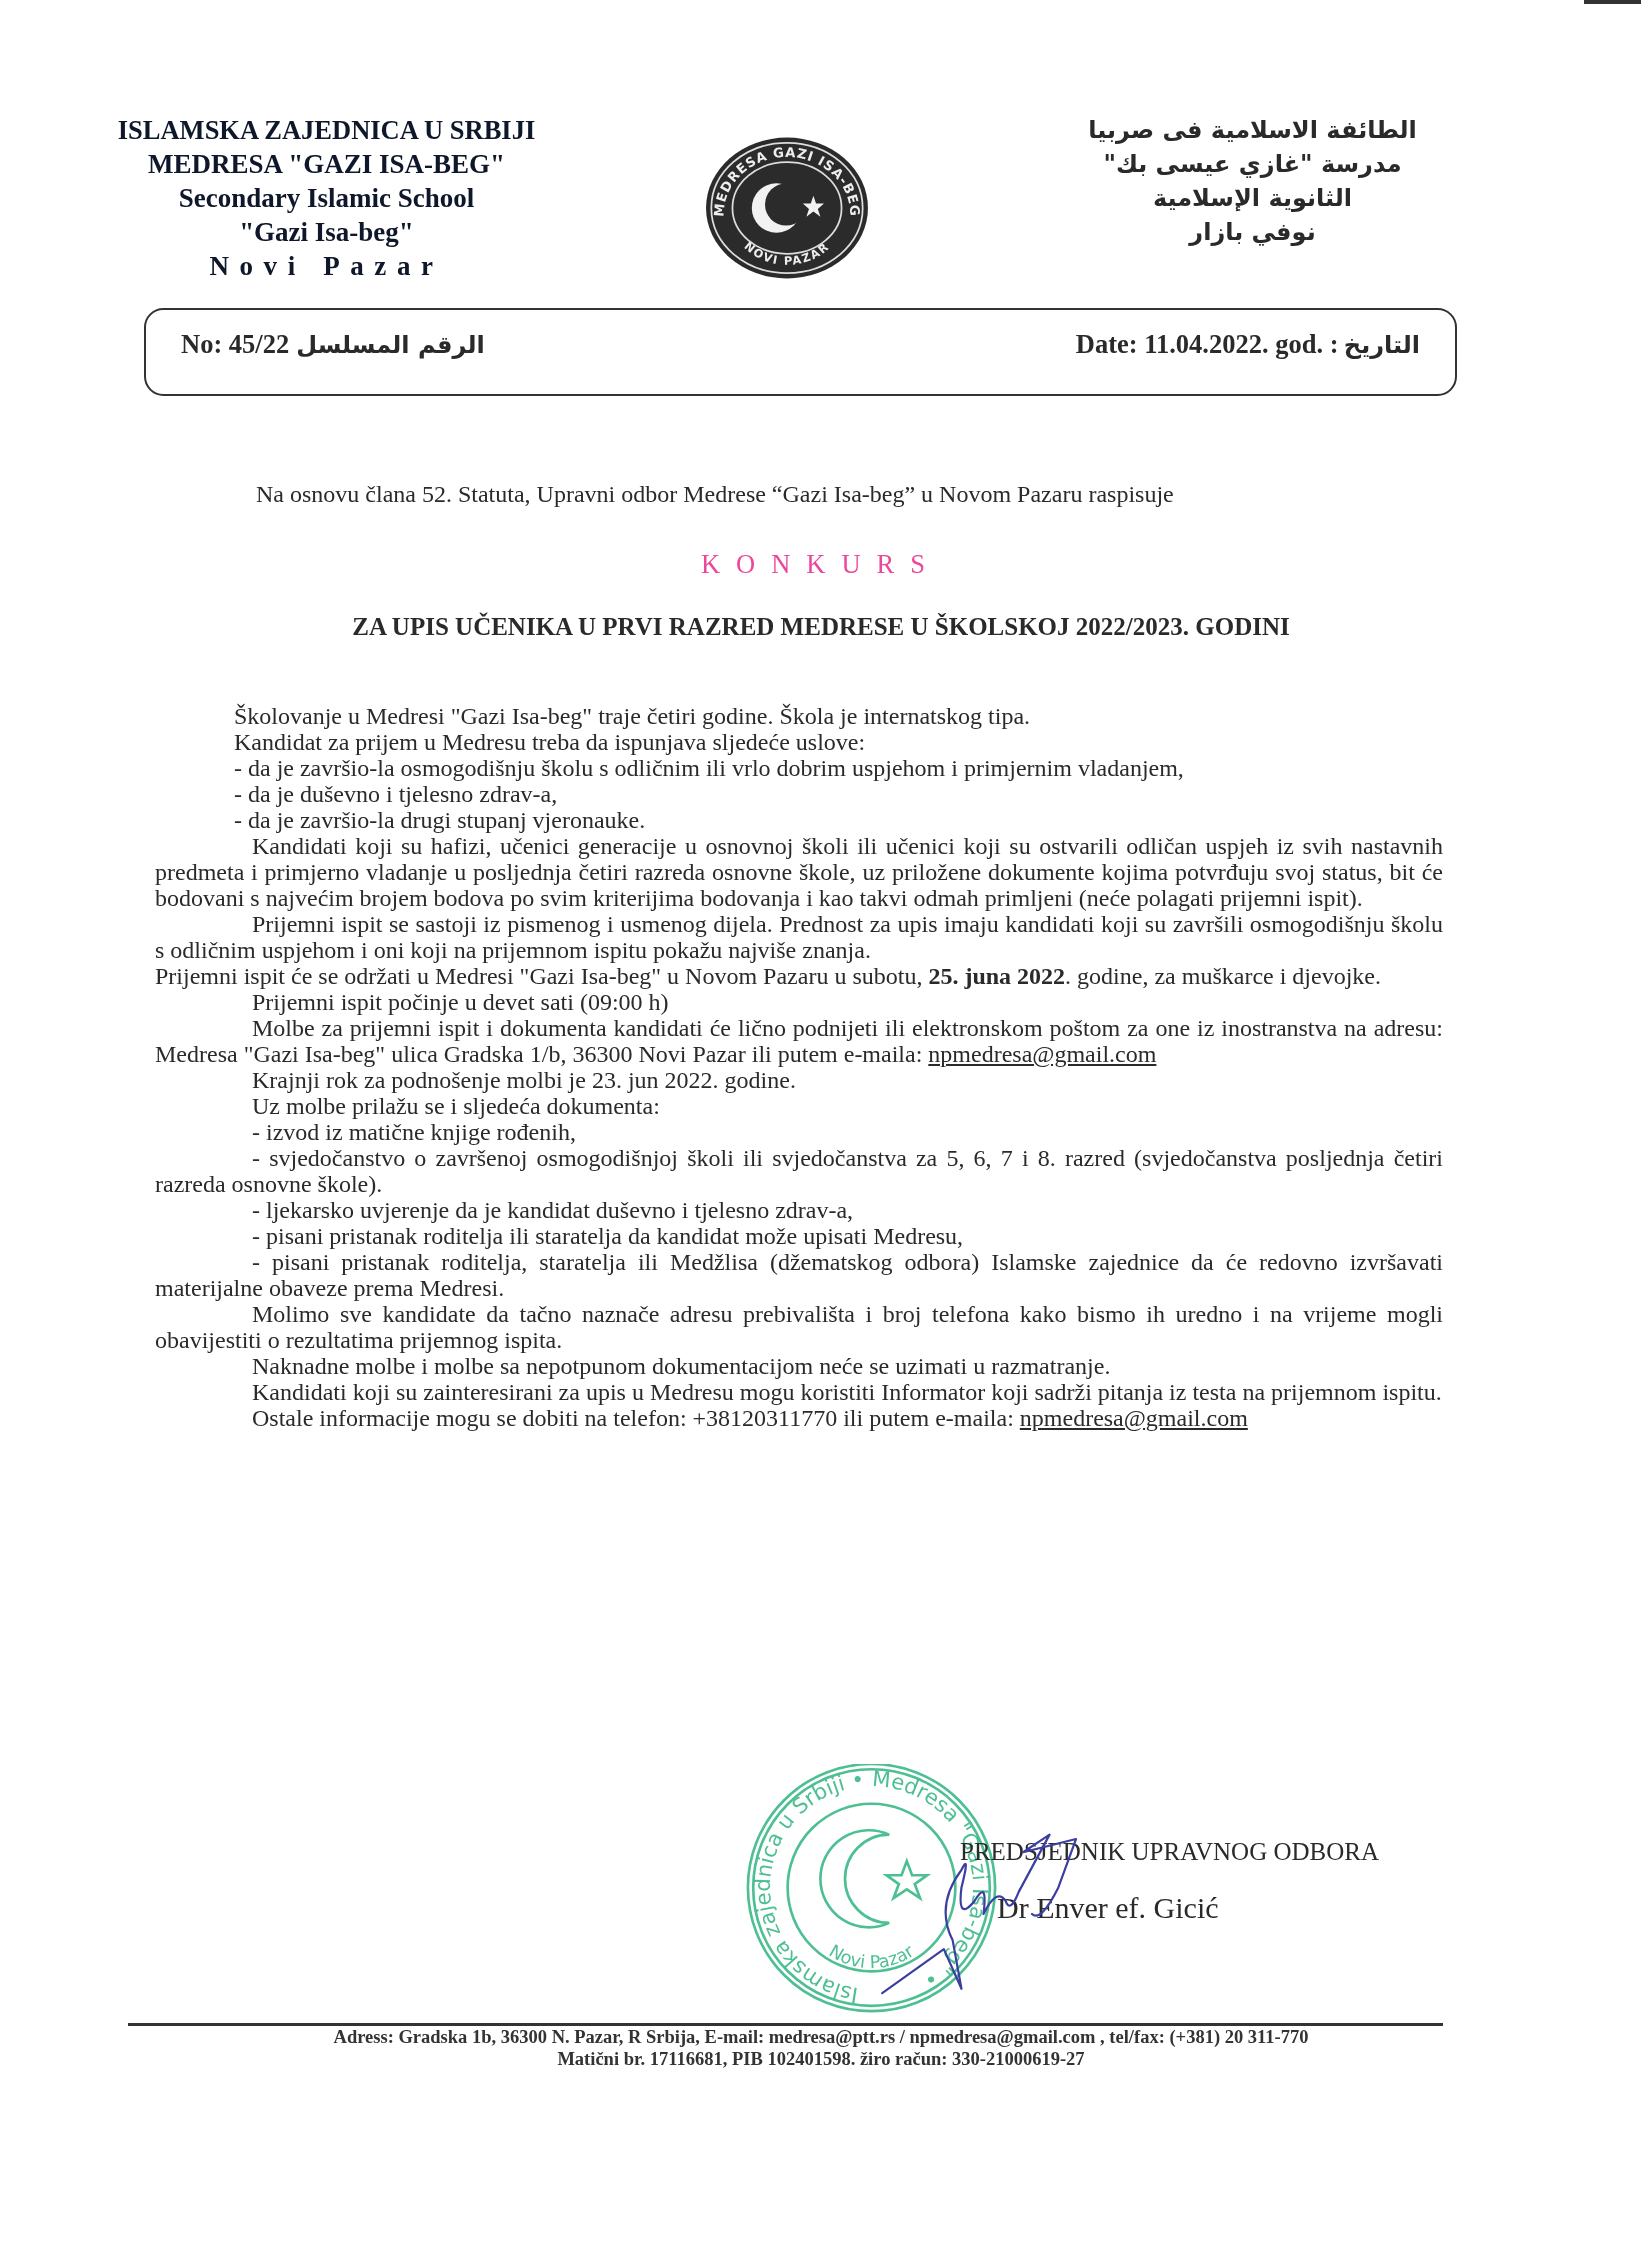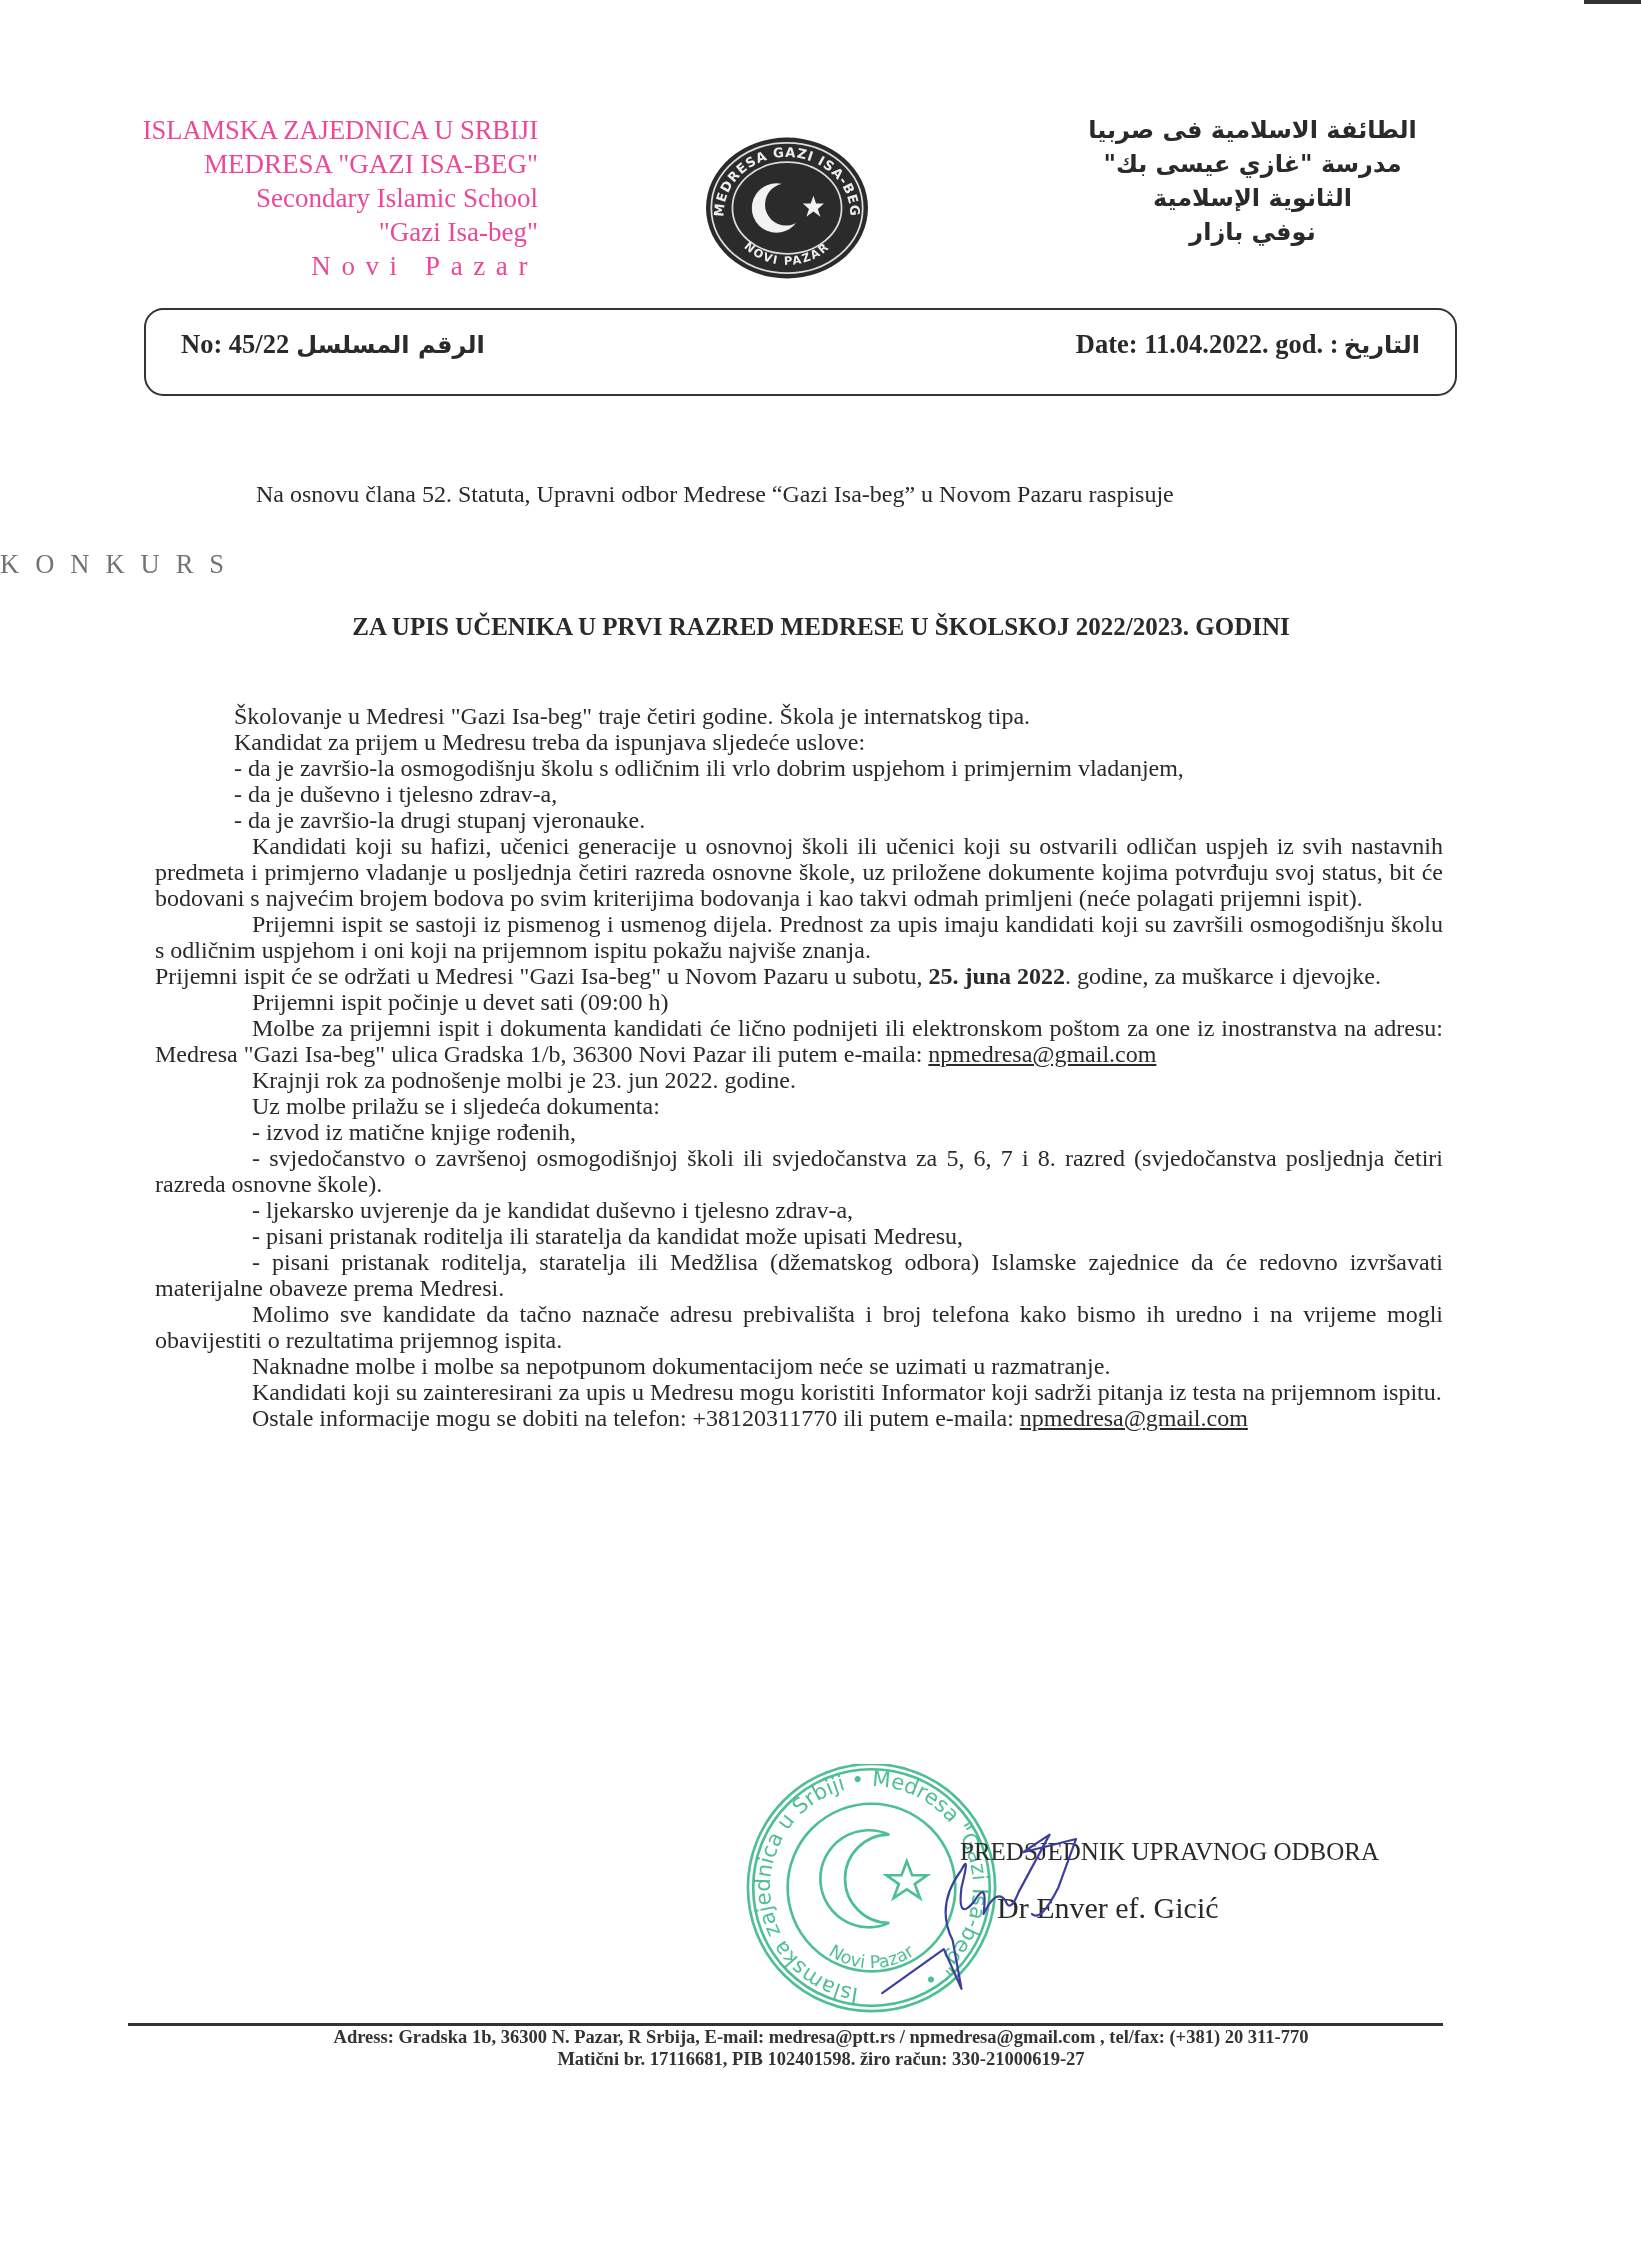--- a/index.html
+++ b/index.html
@@ -1,41 +1,41 @@
 <!DOCTYPE html>
 <html style="font-size:14px"><head>
 <meta charset="utf-8">
 <style>
   html, body { margin: 0; padding: 0; background: #ffffff; }
   body { width: 1642px; height: 2258px; position: relative; overflow: hidden;
          font-family: "Liberation Serif", serif; color: #222; }
   .corner-mark { position: absolute; left: 1584px; top: 0; width: 58px; height: 3.5px; background: #333; }
 
   
-  .hdr-left { position: absolute; left: 115px; top: 113px; width: 423px; text-align: right;
-              font-weight: normal; font-size: 27px; line-height: 34px; color: #ec4899; }
+  .hdr-left { position: absolute; left: 115px; top: 113px; width: 423px; text-align: center;
+              font-weight: bold; font-size: 27px; line-height: 34px; color: #0f172a; }
   .hdr-left .l1 { font-size: 26.5px; }
   .hdr-left .spaced { letter-spacing: 10.6px; }
   .hdr-right { position: absolute; left: 1067px; top: 113px; width: 371px; text-align: center;
                direction: rtl; font-family: "DejaVu Sans", sans-serif; font-weight: bold;
                font-size: 24px; line-height: 34px; color: #2a2a2a; }
   .logo { position: absolute; left: 699px; top: 134px; width: 176px; height: 148px; }
 
   
   .ref-box { position: absolute; left: 144px; top: 308px; width: 1313px; height: 88px;
              border: 2.6px solid #333; border-radius: 19.4px; box-sizing: border-box; }
   .ref-no { position: absolute; left: 35px; top: 19.4px; font-weight: bold; font-size: 26.5px; color: #2a2a2a; }
   .ref-no .ar { font-family: "DejaVu Sans", sans-serif; font-size: 24px; margin-left: 7px; }
   .ref-date { position: absolute; right: 35px; top: 19.4px; font-weight: bold; font-size: 26.5px; color: #2a2a2a; }
   .ref-date .ar { font-family: "DejaVu Sans", sans-serif; font-size: 24px; margin-left: 5.3px; }
 
   
   .intro { position: absolute; left: 256px; top: 481px; font-size: 24px; color: #2a2a2a; }
-  .title { position: absolute; left: 0; width: 1642px; top: 549px; text-align: left;
-           font-size: 26.5px; letter-spacing: 16px; font-weight: normal; color: #737373; }
+  .title { position: absolute; left: 0; width: 1642px; top: 549px; text-align: center;
+           font-size: 26.5px; letter-spacing: 16px; font-weight: normal; color: #ec4899; }
   .subtitle { position: absolute; left: 0; width: 1642px; top: 613px; text-align: center;
               font-weight: bold; font-size: 25px; color: #2a2a2a; }
 
   .body { position: absolute; left: 155px; top: 703px; width: 1288px; font-size: 24px;
           line-height: 26px; color: #2a2a2a; text-align: justify; }
   .body p { margin: 0; }
   .ind1 { padding-left: 79px; }
   .ind2 { text-indent: 97px; }
   .ind3 { padding-left: 97px; }
   .ind4 { text-indent: 97px; }

